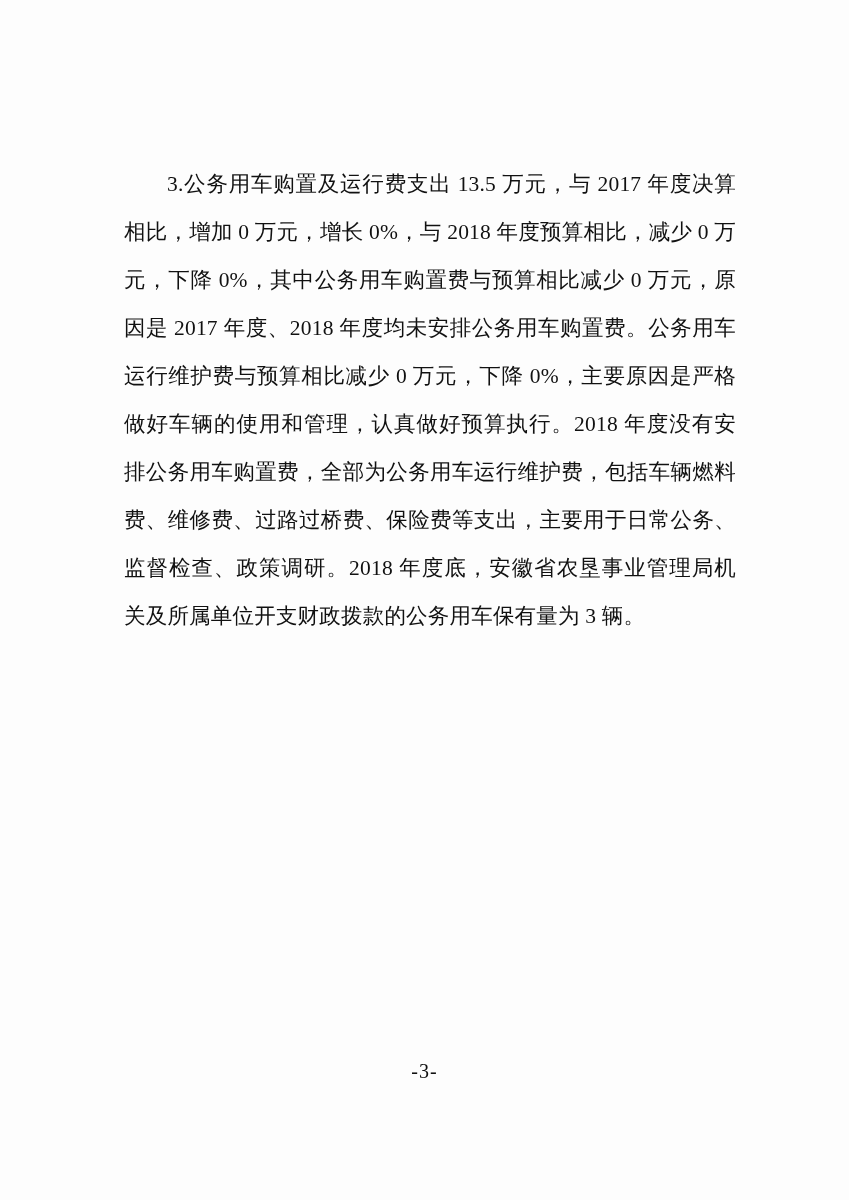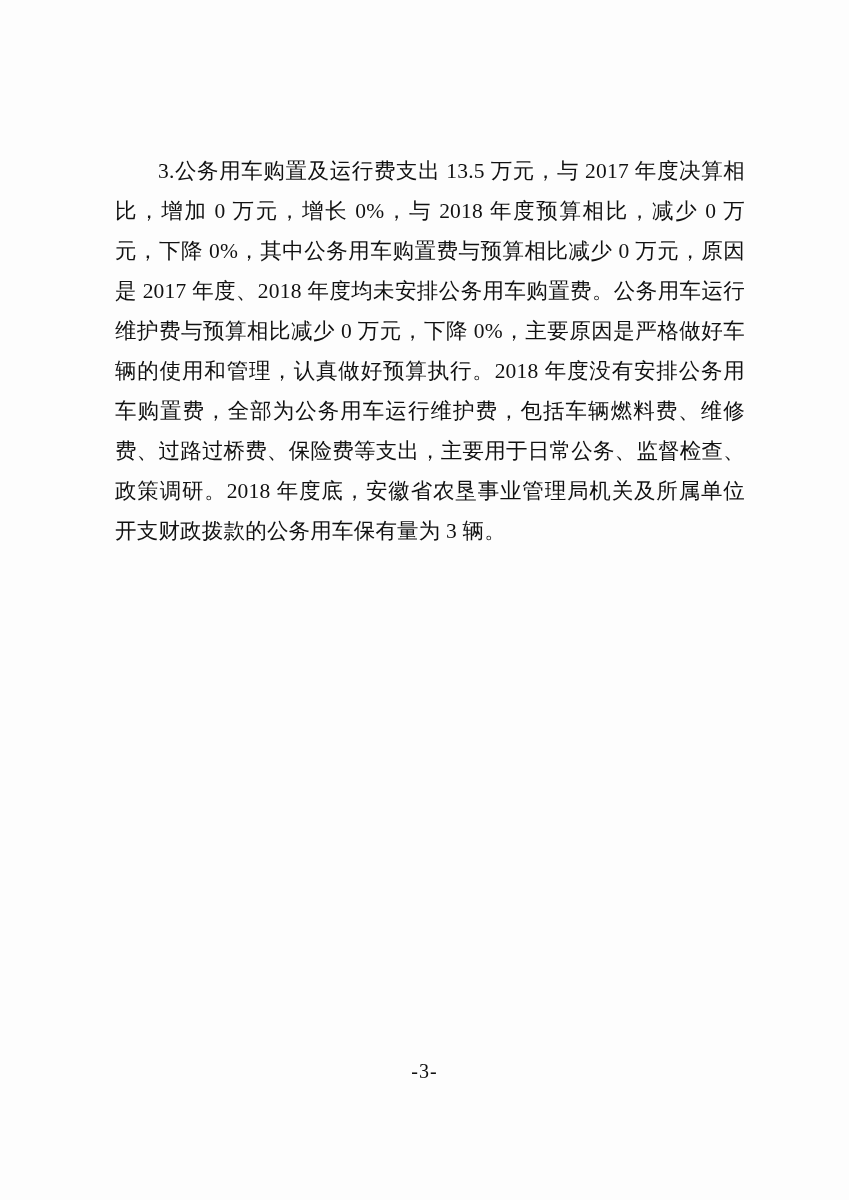--- a/index.html
+++ b/index.html
@@ -24,23 +24,23 @@
     background: #fdfdfd;
     box-sizing: border-box;
   }
   .page-body {
     position: absolute;
     left: 112px;
     top: 148px;
     width: 636px;
   }
   .para {
-    margin: 3px;
+    margin: 12px;
     font-size: 21.5px;
-    line-height: 40px;
+    line-height: 48px;
     text-align: justify;
     text-justify: inter-ideograph;
     text-indent: 2em;
     letter-spacing: 0.2px;
     color: #111111;
     font-family: "Liberation Serif", "DejaVu Serif", serif;
     word-break: break-all;
   }
   .page-number {
     position: absolute;

